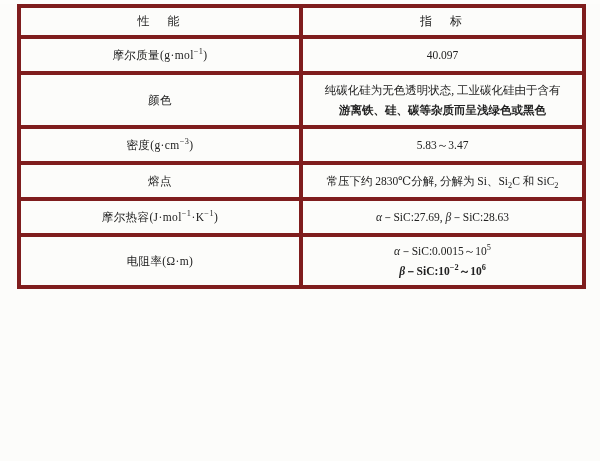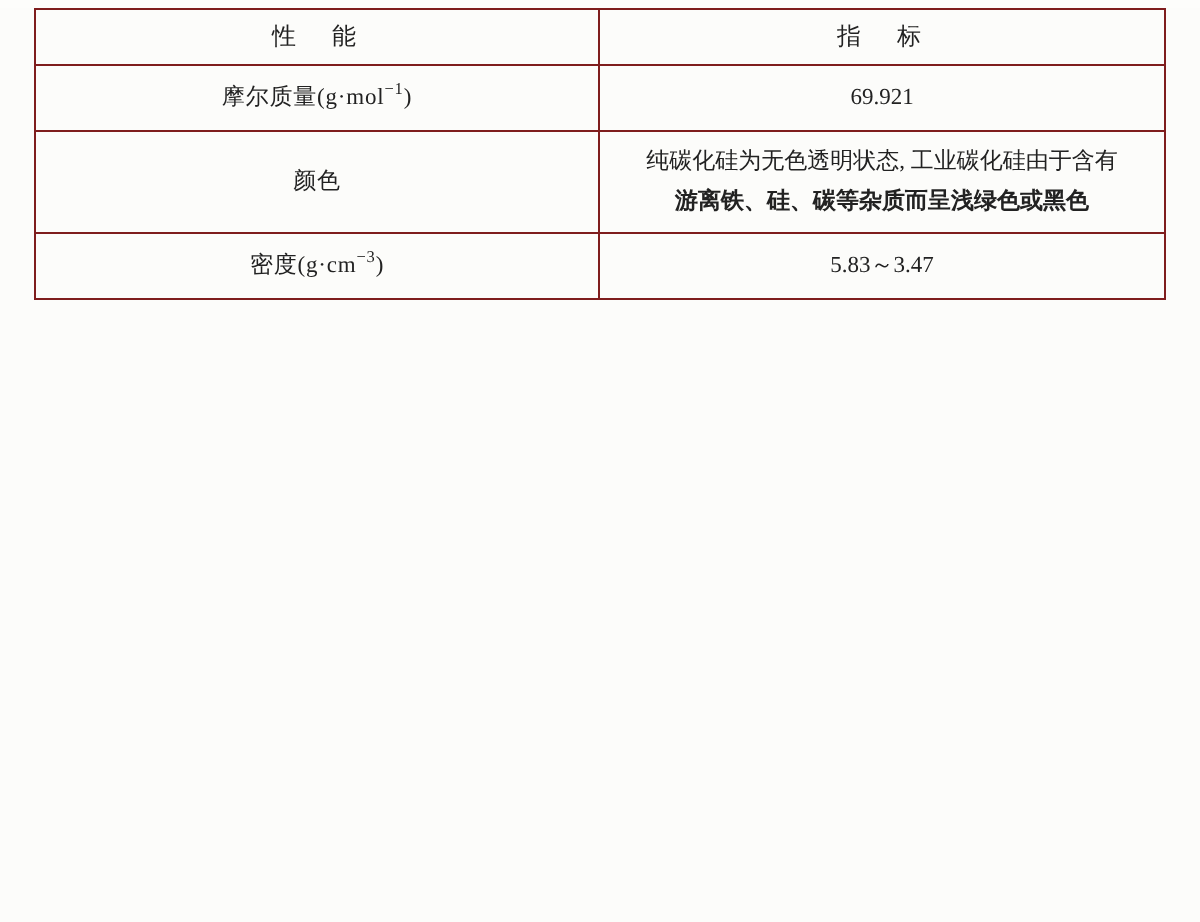--- a/index.html
+++ b/index.html
@@ -21,21 +21,21 @@
     background: #fcfcfa;
   }
   table.spec {
     border-collapse: collapse;
     width: 565px;
     margin-left: 17px;
     margin-top: 4px;
     table-layout: fixed;
   }
   table.spec td, table.spec th {
-    border: 1px solid #7f1d1d;
+    border: 4px solid #7f1d1d;
     vertical-align: middle;
     text-align: center;
     padding: 3px 4px;
     font-weight: normal;
     font-size: 11.5px;
     line-height: 1.45;
     color: #222;
     margin-top: 11px;
   }
   table.spec th {
@@ -93,31 +93,50 @@
     <thead>
       <tr>
         <th>性　能</th>
         <th>指　标</th>
       </tr>
     </thead>
     <tbody>
       <tr class="row-h1">
         <td class="prop">摩尔质量(g·mol<sup>−1</sup>)</td>
         <td class="val">
-            <span class="line">69.921</span>
+            <span class="line">40.097</span>
           </td>
       </tr>
       <tr class="row-h2">
         <td class="prop">颜色</td>
         <td class="val wrap">
           <span class="line">纯碳化硅为无色透明状态, 工业碳化硅由于含有</span>
           <span class="line">游离铁、硅、碳等杂质而呈浅绿色或黑色</span>
         </td>
       </tr>
       <tr class="row-h1">
         <td class="prop">密度(g·cm<sup>−3</sup>)</td>
         <td class="val">
             <span class="line">5.83～3.47</span>
           </td>
       </tr>
+      <tr class="row-h1">
+        <td class="prop">熔点</td>
+        <td class="val">
+            <span class="line">常压下约 2830℃分解, 分解为 Si、Si<sub>2</sub>C 和 SiC<sub>2</sub></span>
+          </td>
+      </tr>
+      <tr class="row-h1">
+        <td class="prop">摩尔热容(J·mol<sup>−1</sup>·K<sup>−1</sup>)</td>
+        <td class="val">
+            <span class="line"><span class="it">α</span>－SiC:27.69, <span class="it">β</span>－SiC:28.63</span>
+          </td>
+      </tr>
+      <tr class="row-h3">
+        <td class="prop">电阻率(Ω·m)</td>
+        <td class="val">
+          <span class="line"><span class="it">α</span>－SiC:0.0015～10<sup>5</sup></span>
+          <span class="line"><span class="it">β</span>－SiC:10<sup>−2</sup>～10<sup>6</sup></span>
+        </td>
+      </tr>
     </tbody>
   </table>
 </div>
 
 </body></html>

